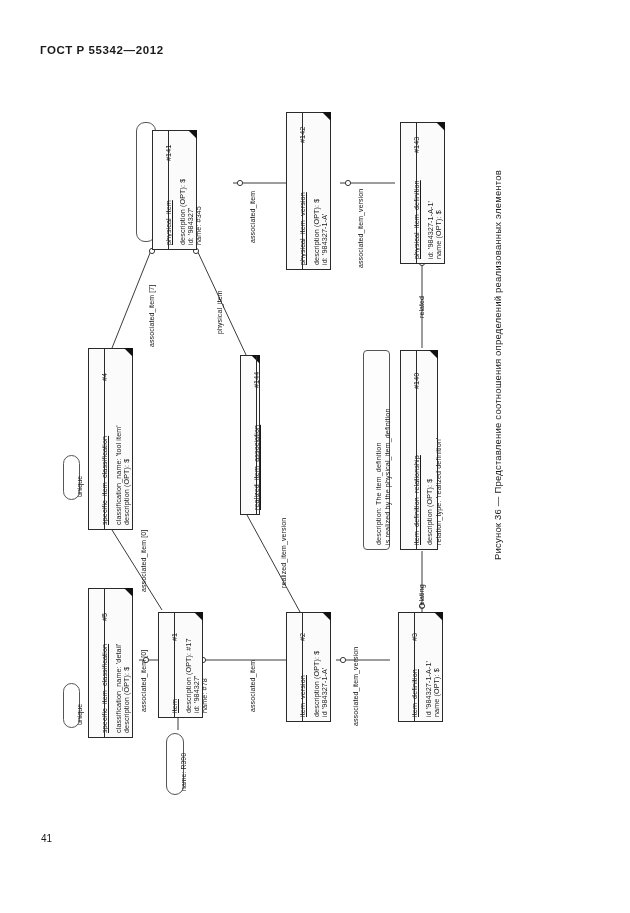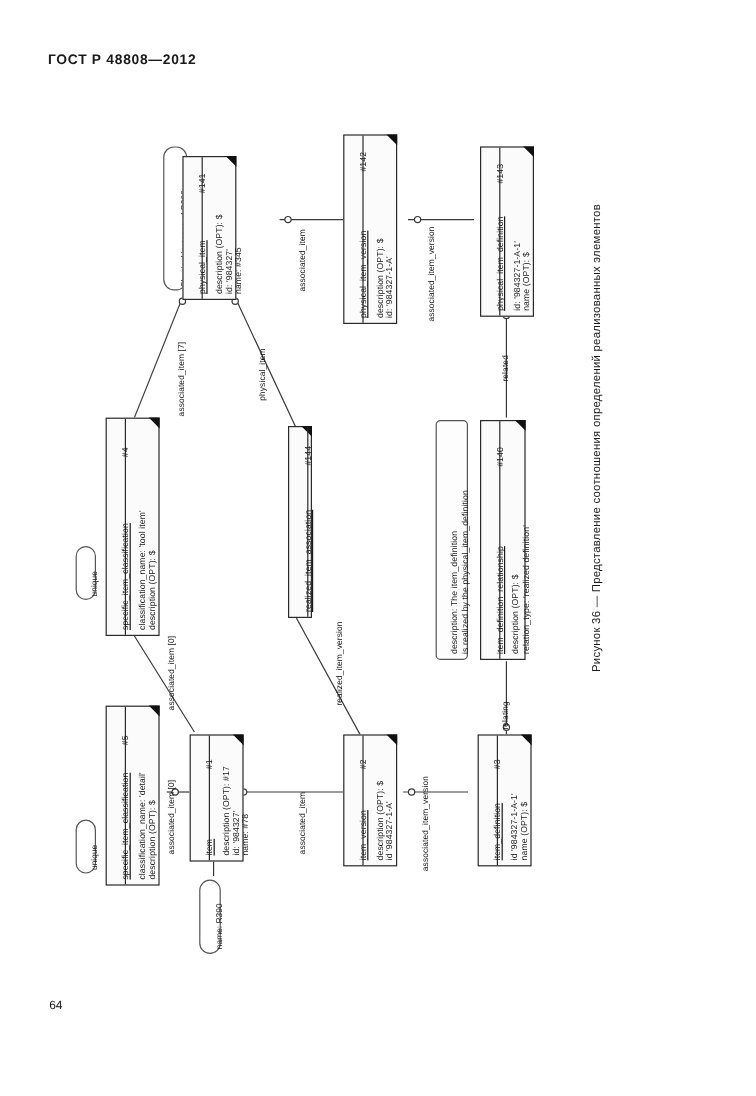--- a/index.html
+++ b/index.html
@@ -69,23 +69,23 @@
   .conn-label{
     position:absolute;transform-origin:0 0;transform:rotate(-90deg);
     font-size:7px;white-space:nowrap;color:#111;letter-spacing:.1px;
   }
 </style>
 </head>
 <body>
 
 <div class="page">
 
-  <div class="std-header">ГОСТ Р 48808—2012</div>
-
-  <div class="page-number">64</div>
+  <div class="std-header">ГОСТ Р 55342—2012</div>
+
+  <div class="page-number">41</div>
 
   <div class="fig-caption">Рисунок 36 — Представление соотношения определений реализованных элементов</div>
 
   <div class="diagram">
 
     <svg width="630" height="913">
       <g stroke="#3a3a3a" stroke-width="1" fill="none">
 
         <line x1="233" y1="183" x2="286" y2="183"></line>
 

